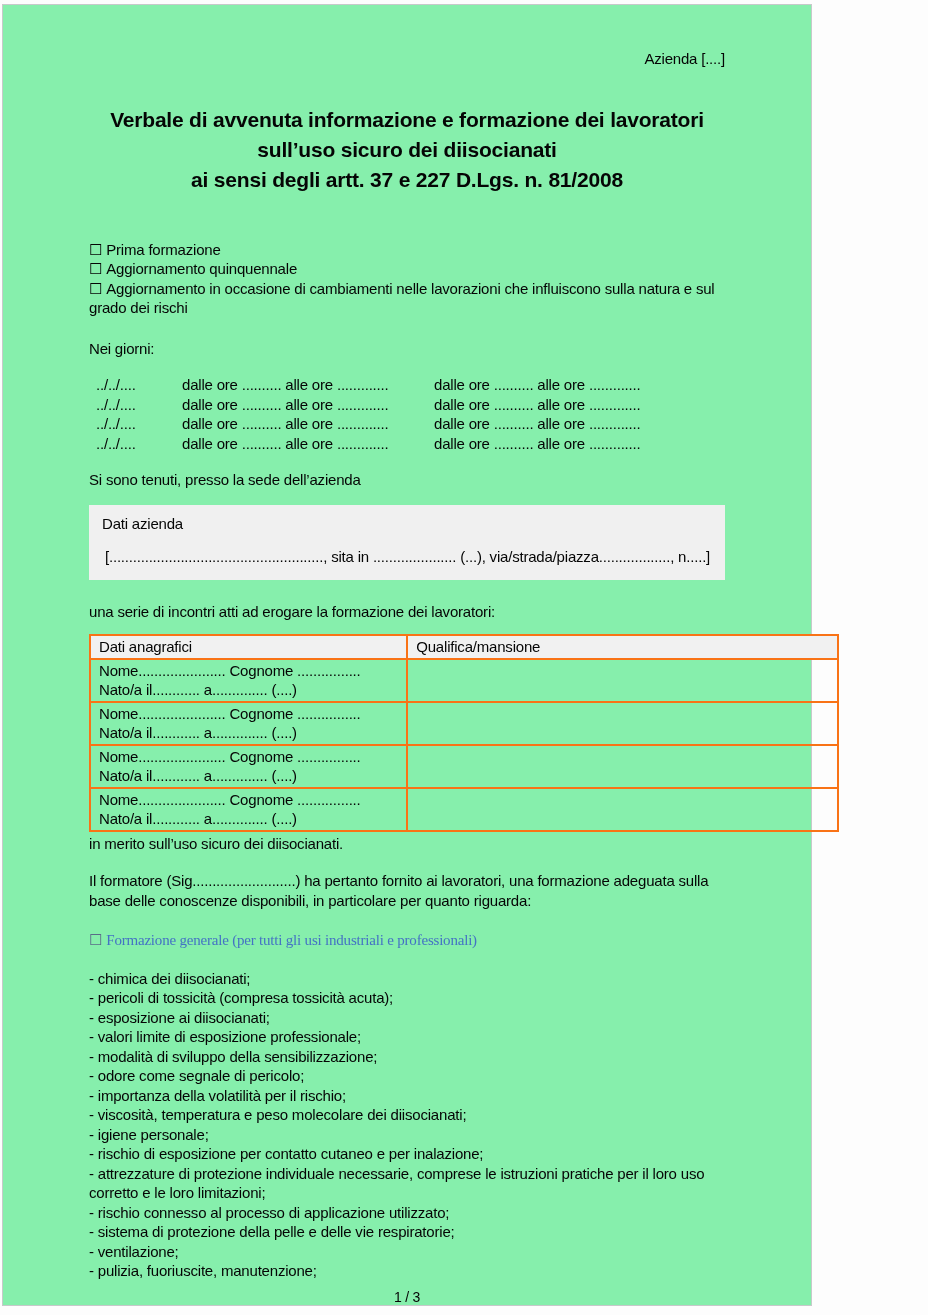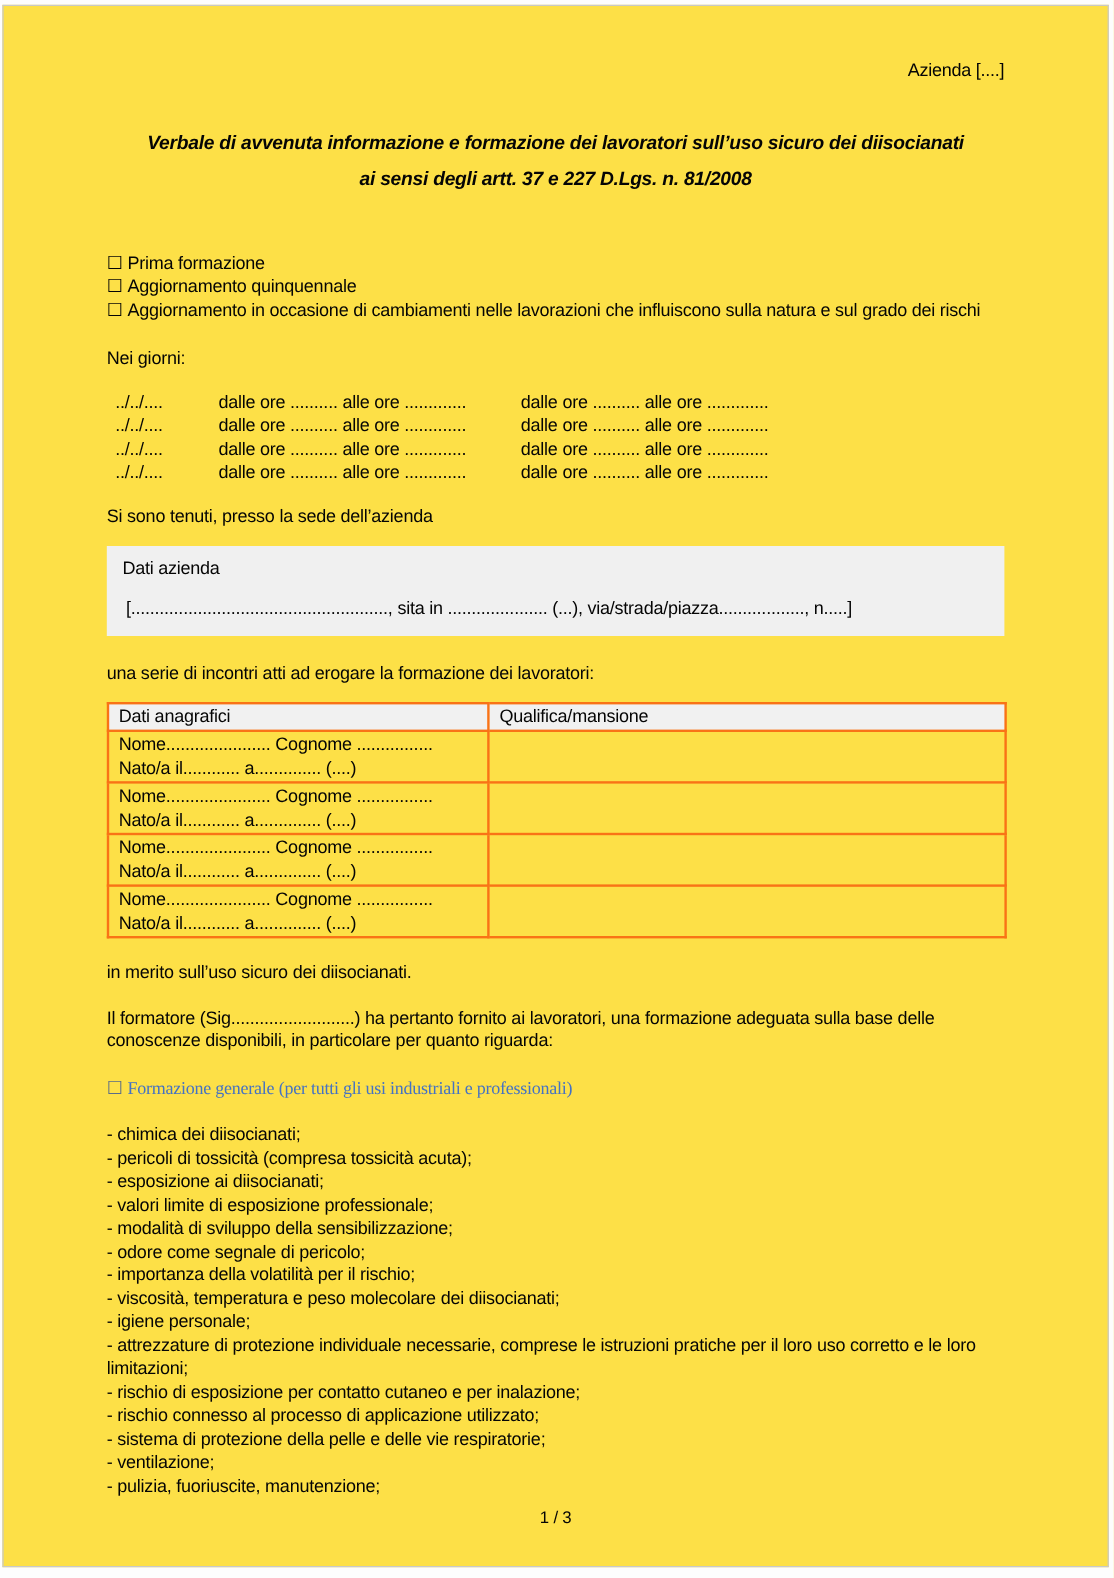--- a/index.html
+++ b/index.html
@@ -1,26 +1,26 @@
 <!DOCTYPE html>
 <html><head>
 <meta charset="utf-8">
 <style>
   * { margin:0; padding:0; box-sizing:border-box; }
   html,body { width:928px; height:1315px; background:#fdfdfd; }
   body { font-family:"Liberation Sans", sans-serif; color:#050505; letter-spacing:-0.2px; }
   .page {
-    position:absolute; left:2px; top:4px; width:922px; height:1302px;
-    background:#fde047; border:1px solid #c7c9ca;
+    position:absolute; left:2px; top:4px; width:810px; height:1302px;
+    background:#86efac; border:1px solid #c7c9ca;
   }
   .content { padding:0 86px; font-size:15px; line-height:19.5px; }
 
   .azienda { margin-top:44px; text-align:right; }
 
-  .title { margin-top:36px; text-align:center; font-weight:bold; font-size:16px; line-height:30px;font-style:italic; }
+  .title { margin-top:36px; text-align:center; font-weight:bold; font-size:21px; line-height:30px; }
 
   .checkgroup { margin-top:45px; }
   .checkrow { }
   .cb { display:inline-block; margin-right:4px; }
 
   .neigiorni { margin-top:21px; }
 
   .schedule { margin-top:17px; }
   .schedrow { display:flex; padding-left:7px; }
   .schedrow .d { width:86px; flex:0 0 auto; }
@@ -38,21 +38,21 @@
 
   table.people { margin-top:13px; width:750px; border-collapse:collapse; }
   table.people th, table.people td {
     border:2px solid #f97316; font-weight:normal; text-align:left;
     padding:1px 8px; vertical-align:top; font-size:15px; line-height:19.5px;
   }
   table.people th { background:#f1f1f1; height:23px; }
   table.people td.anag { width:318px; height:38px; }
   table.people td.qual { width:432px; }
 
-  .inmerito { margin-top:19px; }
+  .inmerito { margin-top:2px; }
   .formatore { margin-top:18px; }
 
   .blueheading { margin-top:21px; color:#4472c4;font-family:Liberation Serif, serif; }
   .blueheading .cb { color:#5a6c88; }
 
   .topiclist { margin-top:18px; }
 
   .footer { margin-top:7px; text-align:center; font-size:14px; }
 </style>
 </head>
@@ -162,22 +162,22 @@
     <div class="topiclist">
       <div>- chimica dei diisocianati;</div>
       <div>- pericoli di tossicità (compresa tossicità acuta);</div>
       <div>- esposizione ai diisocianati;</div>
       <div>- valori limite di esposizione professionale;</div>
       <div>- modalità di sviluppo della sensibilizzazione;</div>
       <div>- odore come segnale di pericolo;</div>
       <div>- importanza della volatilità per il rischio;</div>
       <div>- viscosità, temperatura e peso molecolare dei diisocianati;</div>
       <div>- igiene personale;</div>
+      <div>- rischio di esposizione per contatto cutaneo e per inalazione;</div>
       <div>- attrezzature di protezione individuale necessarie, comprese le istruzioni pratiche per il loro uso corretto e le loro limitazioni;</div>
-      <div>- rischio di esposizione per contatto cutaneo e per inalazione;</div>
       <div>- rischio connesso al processo di applicazione utilizzato;</div>
       <div>- sistema di protezione della pelle e delle vie respiratorie;</div>
       <div>- ventilazione;</div>
       <div>- pulizia, fuoriuscite, manutenzione;</div>
     </div>
 
     <div class="footer">1 / 3</div>
 
   </div>
 </div>

